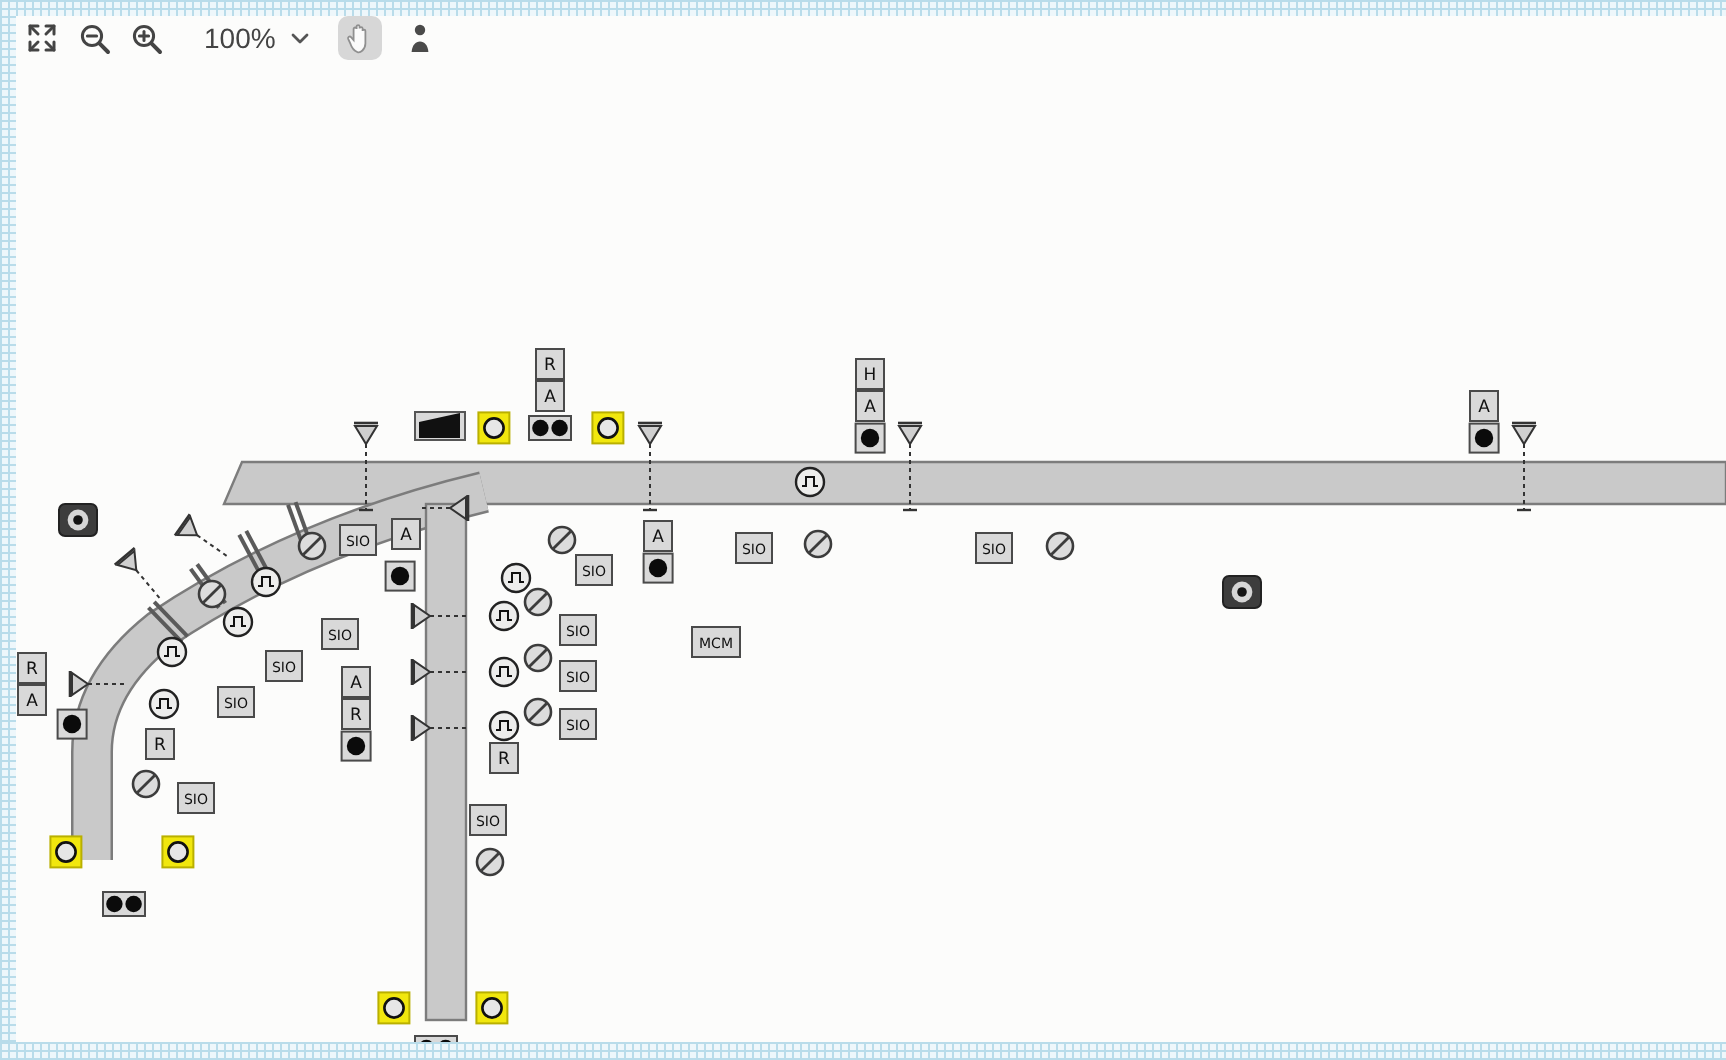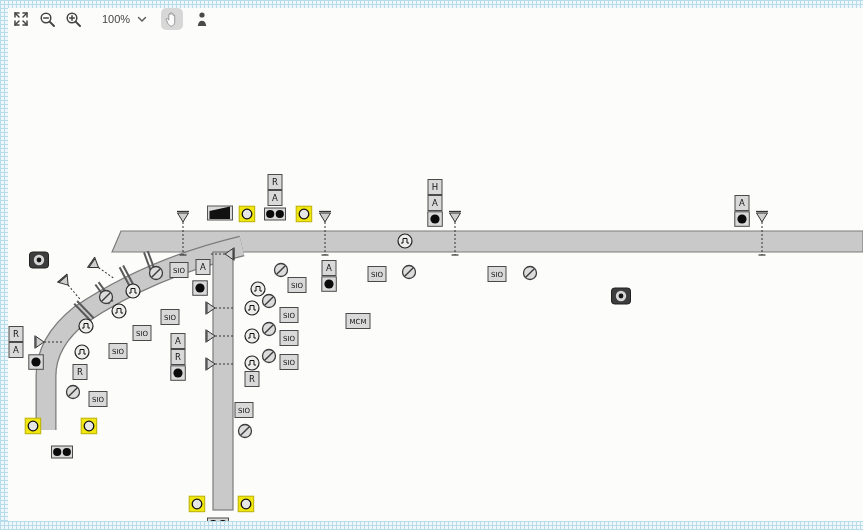--- a/index.html
+++ b/index.html
@@ -22,21 +22,21 @@
   #toolbar{
     position:absolute;left:8px;top:6px;height:26px;width:855px;
     display:flex;align-items:center;z-index:6;
   }
   .tbtn{
     width:22px;height:22px;display:flex;align-items:center;justify-content:center;
     background:transparent;border:none;padding:0;margin:0 2px;cursor:pointer;
   }
   .tbtn.hand-btn{background:#d7d7d7;border-radius:5px;margin-left:10px;}
   .zoom-select{
-    display:flex;align-items:center;gap:7px;font-size:11px;color:#444;
+    display:flex;align-items:center;gap:7px;font-size:14px;color:#444;
     margin:0 4px 0 16px;cursor:pointer;user-select:none;
   }
   #diagram{position:absolute;left:0;top:0;z-index:1;}
   svg text{font-family:"DejaVu Sans","Liberation Sans",sans-serif;}
 </style>
 </head>
 <body>
 
 <svg id="diagram" width="863" height="530" viewBox="0 0 863 530">
     <polygon points="112,252 121,231 863,231 863,252" fill="#c9c9c9" stroke="#7c7c7c" stroke-width="1.2"></polygon>

